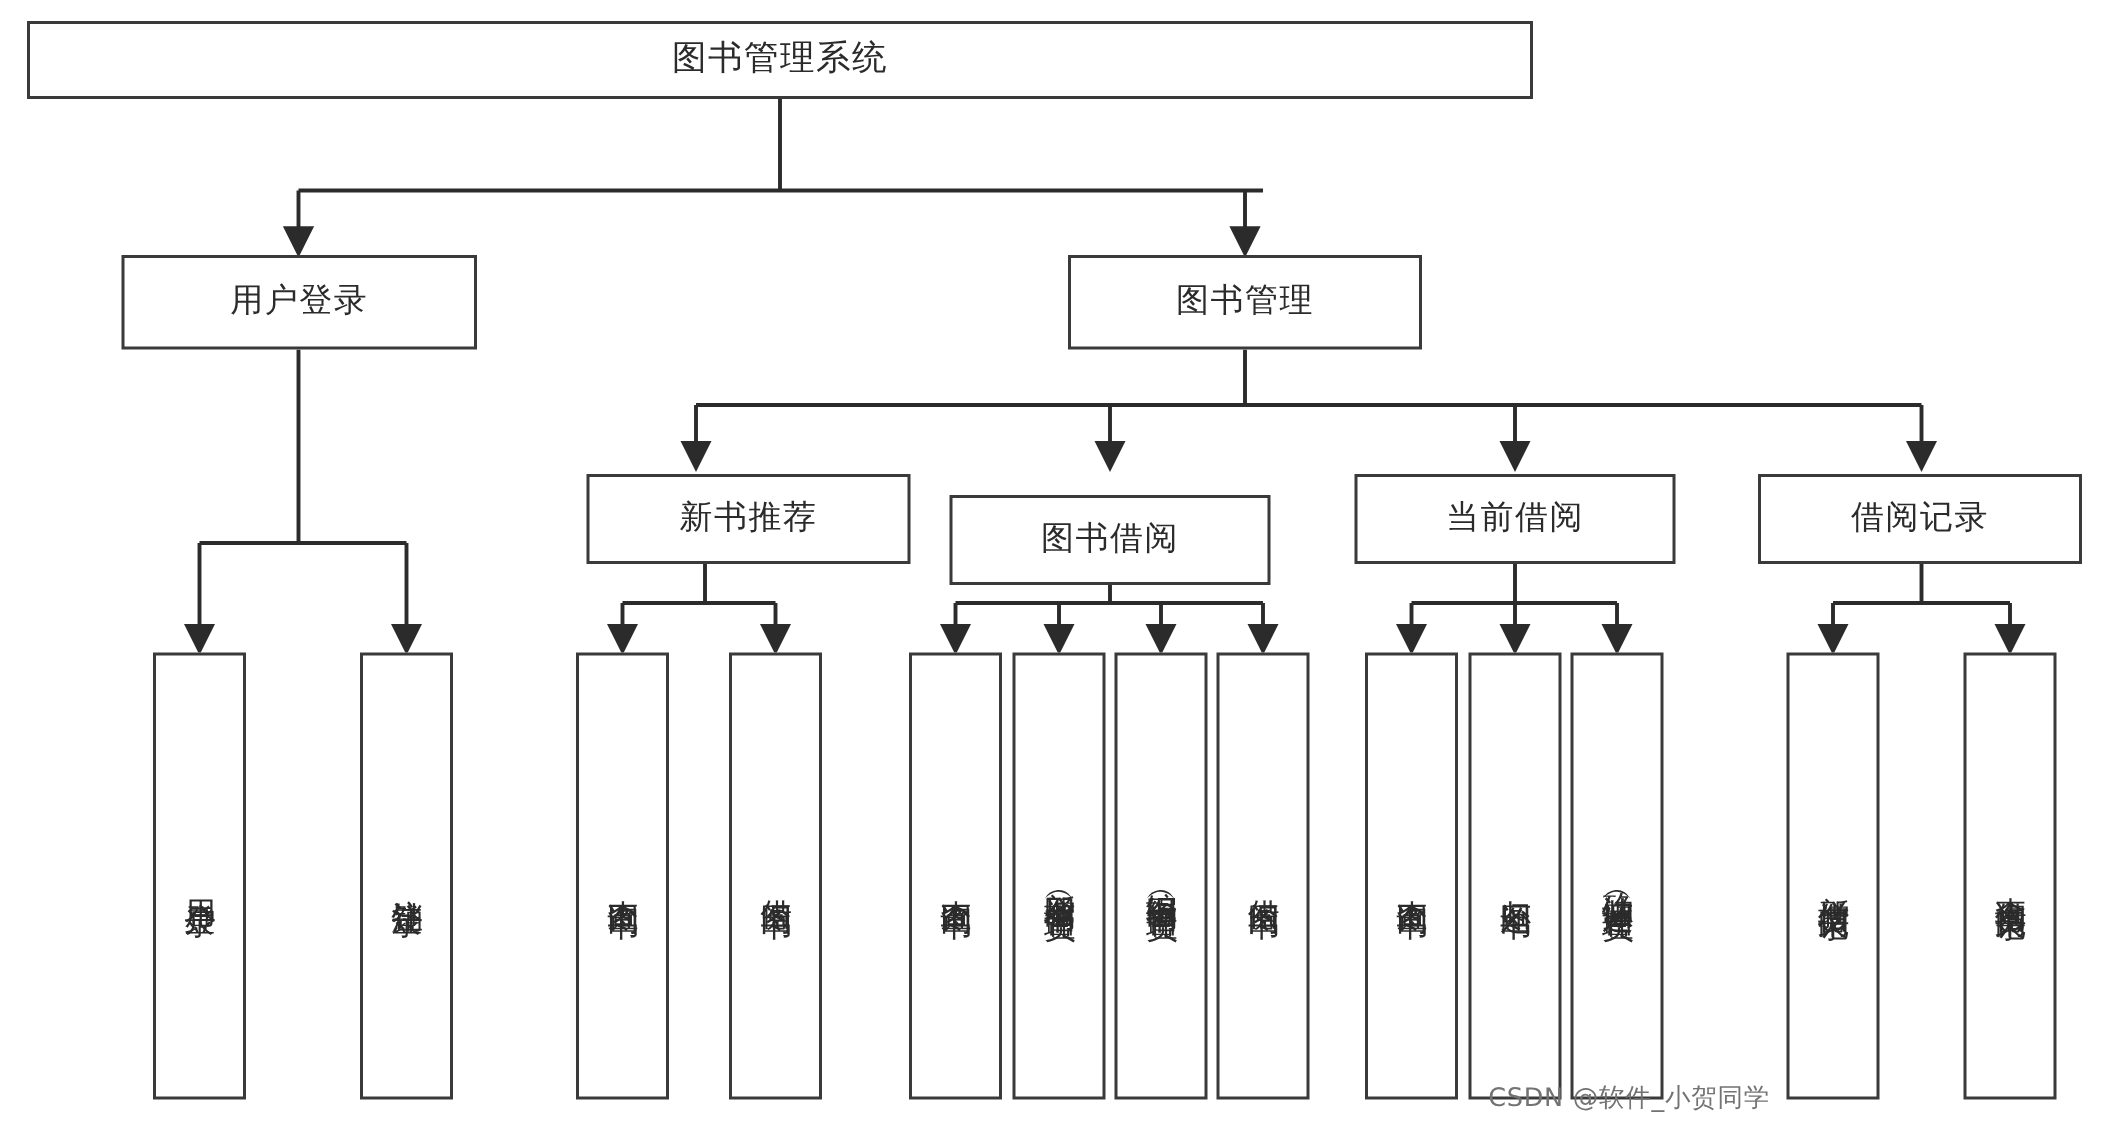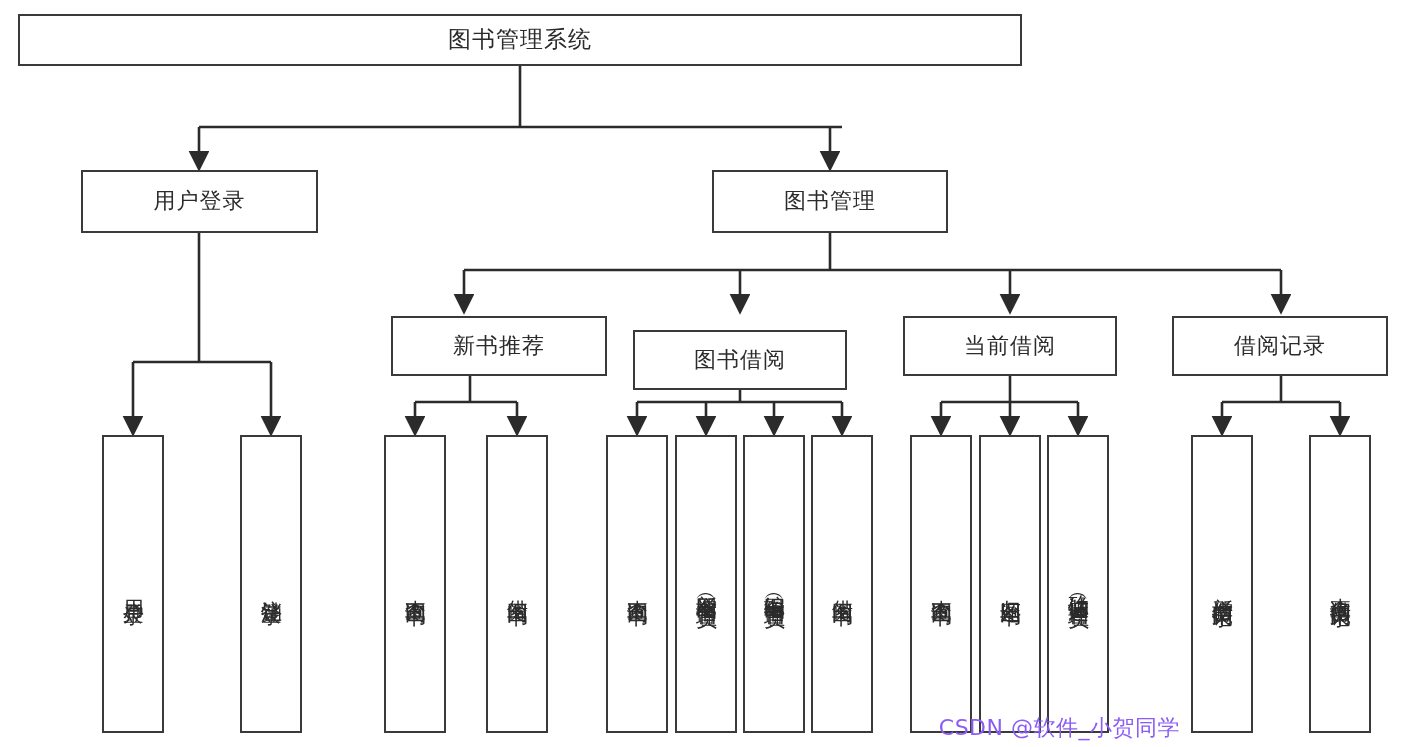--- a/index.html
+++ b/index.html
@@ -50,22 +50,22 @@
     align-items:center;
     justify-content:center;
   }
 
   .title-node{font-size:23px;}
 
   #watermark{
     position:absolute;
     right:10px;
     bottom:4px;
-    font-size:22px;
-    color:#8b5cf6;
+    font-size:17px;
+    color:#737373;
     letter-spacing:0.5px;
     white-space:nowrap;
     font-family:"DejaVu Sans","Liberation Sans",sans-serif;
   }
 </style>
 </head>
 <body>
 
 <div id="canvas">
 

